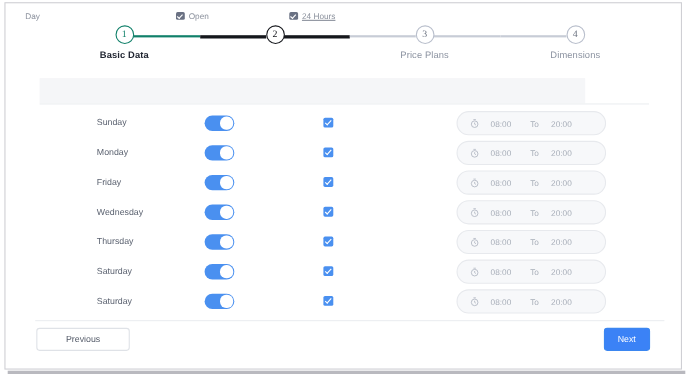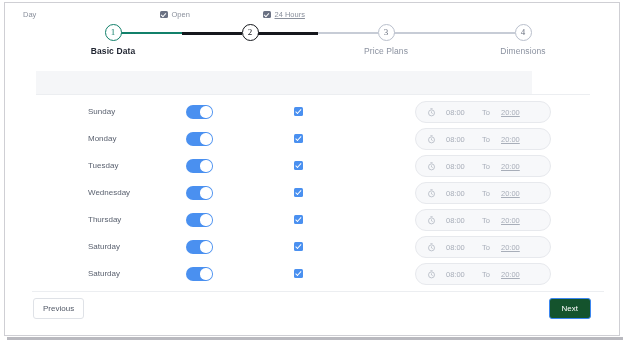--- a/index.html
+++ b/index.html
@@ -239,53 +239,52 @@
     top: 6px;
     font-size: 7.5px;
     color: #a8aeb9;
   }
   .time-to {
     position: absolute;
     left: 85px;
     top: 6px;
     font-size: 7.5px;
     color: #a8aeb9;
-    text-decoration: underline;
   }
 
   
   .footer-sep {
     position: absolute;
     left: 27px;
     top: 288px;
     width: 572px;
     height: 1px;
     background: #eceef1;
   }
   .btn-prev {
     position: absolute;
     left: 28px;
     top: 295px;
-    padding: 5px 9px;
+    padding: 5px 26px;
     font-size: 8px;
     color: #535a68;
     background: #ffffff;
     border: 1px solid #dfe2e7;
     border-radius: 3px;
     cursor: pointer;
     font-family: "Liberation Sans", sans-serif;
   }
   .btn-next {
     position: absolute;
     right: 28px;
     top: 295px;
     padding: 5px 12px;
     font-size: 8px;
     color: #ffffff;
-    background: #14532d;
+    background: #3b82f6;
     border: 1px solid #3b86f0;
     border-radius: 3px;
     cursor: pointer;
     font-family: "Liberation Sans", sans-serif;
   }
 </style>
 </head>
 <body>
 
 <div class="screen">
@@ -344,21 +343,21 @@
               <circle cx="12" cy="13" r="8"></circle>
               <path d="M12 9 L12 13 L15 15"></path>
               <path d="M9 2 L15 2"></path>
             </svg>
             <span class="time-from">08:00</span>
             <span class="time-sep">To</span>
             <span class="time-to">20:00</span>
           </div>
         </div>
         <div class="row" style="top: 150px;">
-          <div class="day-label">Tuesday</div>
+          <div class="day-label">Friday</div>
           <div class="toggle">
             <div class="knob"></div>
           </div>
           <div class="rowcheck"></div>
           <div class="timebox">
             <svg class="clock-icon" viewBox="0 0 24 24" fill="none" stroke="#b4bac4" stroke-width="2.2">
               <circle cx="12" cy="13" r="8"></circle>
               <path d="M12 9 L12 13 L15 15"></path>
               <path d="M9 2 L15 2"></path>
             </svg>

